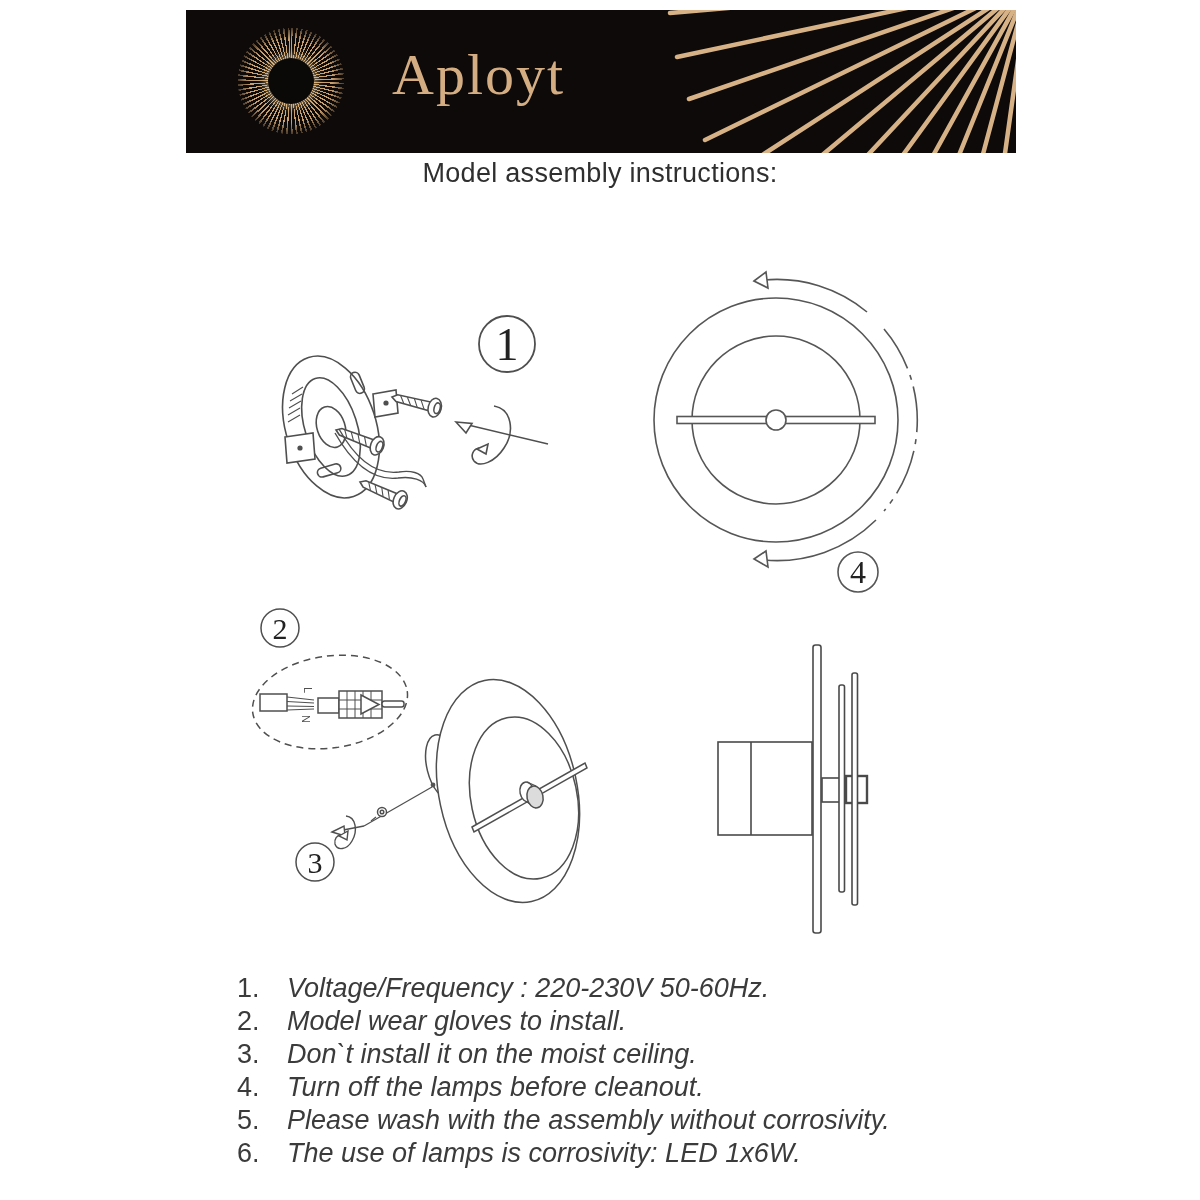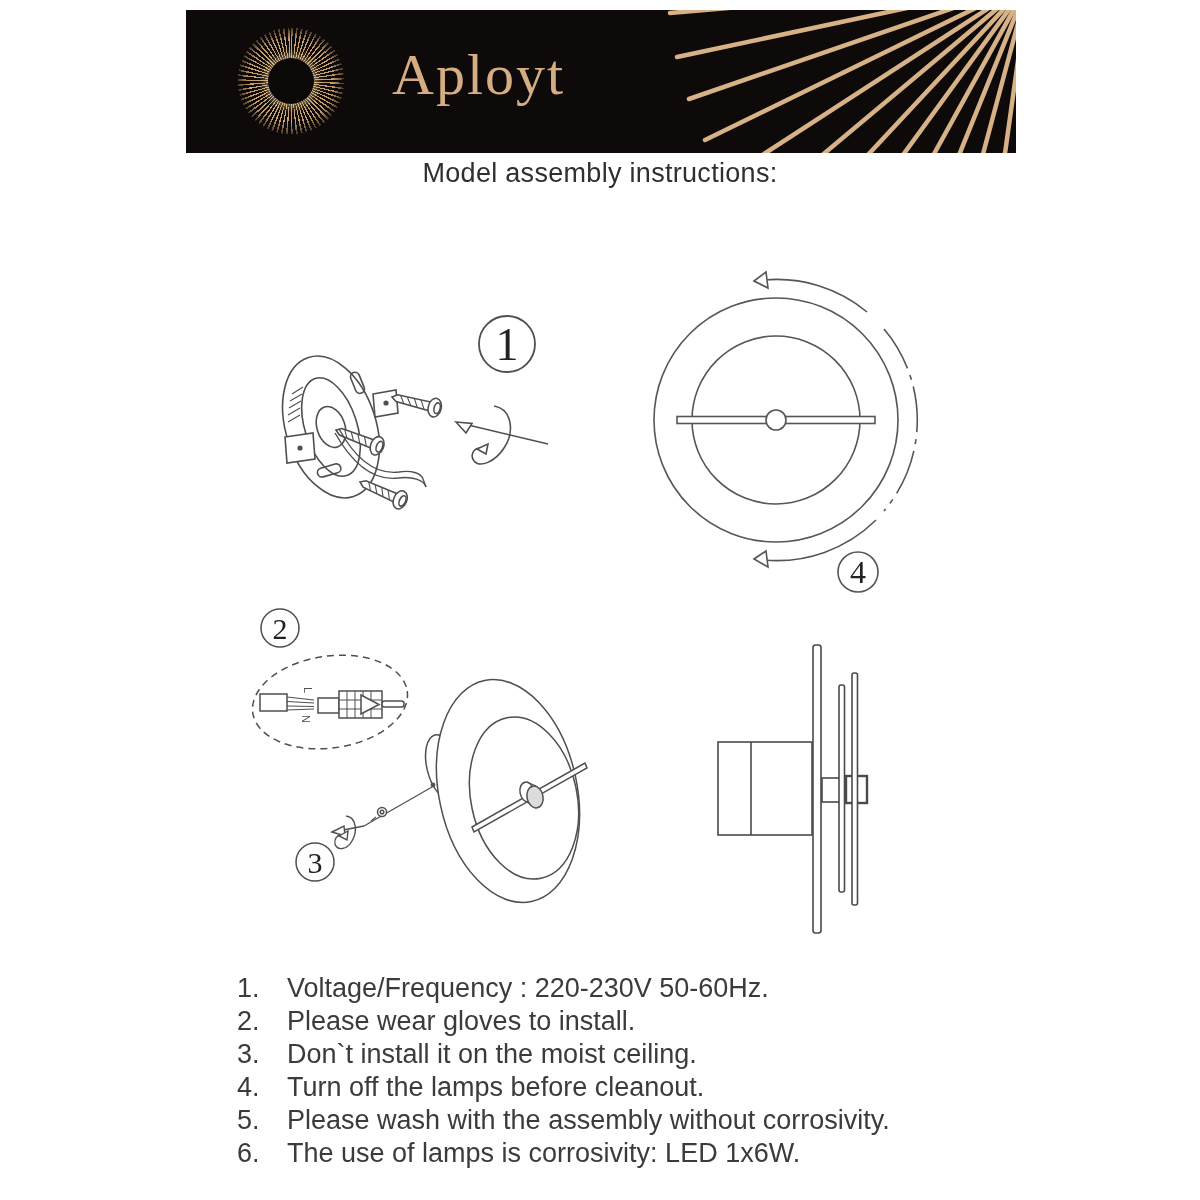--- a/index.html
+++ b/index.html
@@ -30,21 +30,21 @@
   #svg-step4{left:630px;top:260px;}
   #svg-step23{left:240px;top:590px;}
   #svg-side{left:690px;top:620px;}
   .badge-text{font-family:"Liberation Serif",serif;fill:#222;}
 
   
   .instructions{position:absolute;left:237px;top:972px;width:760px;
           font-size:27px;line-height:33px;color:#3b3b3b;}
   .instr-row{display:flex;}
   .instr-num{width:50px;flex:0 0 50px;}
-  .instr-text{flex:1;}
+  .instr-text{flex:1;font-style:italic;}
 </style>
 </head>
 <body>
 
 <div class="banner">
   <div class="starburst"></div>
   <div class="brand-name">Aployt</div>
   <svg class="banner-rays" width="830" height="143" viewBox="0 0 830 143">
     <g stroke="#d8b287" stroke-width="4.5" stroke-linecap="round">
       <line x1="843" y1="-28" x2="793" y2="329"></line>
@@ -214,21 +214,21 @@
   </g>
 </svg>
 
 <div class="instructions">
   <div class="instr-row">
     <span class="instr-num">1.</span>
     <span class="instr-text">Voltage/Frequency : 220-230V 50-60Hz.</span>
   </div>
   <div class="instr-row">
     <span class="instr-num">2.</span>
-    <span class="instr-text">Please wear gloves to install.</span>
+    <span class="instr-text">Model wear gloves to install.</span>
   </div>
   <div class="instr-row">
     <span class="instr-num">3.</span>
     <span class="instr-text">Don`t install it on the moist ceiling.</span>
   </div>
   <div class="instr-row">
     <span class="instr-num">4.</span>
     <span class="instr-text">Turn off the lamps before cleanout.</span>
   </div>
   <div class="instr-row">

